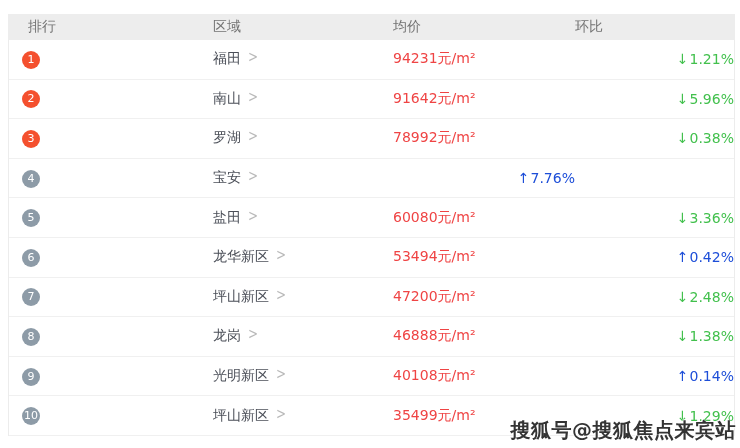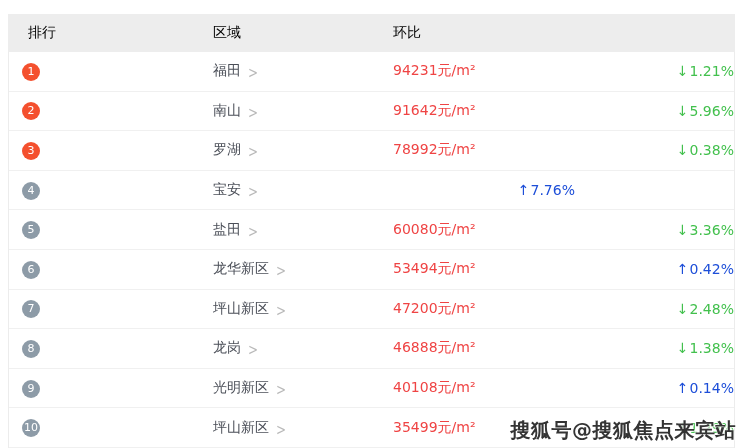--- a/index.html
+++ b/index.html
@@ -5,39 +5,39 @@
   html,body{margin:0;padding:0;}
   body{
     width:740px;height:448px;position:relative;overflow:hidden;
     background:#ffffff;
     font-family:"DejaVu Sans","Liberation Sans",sans-serif;
   }
   .table-wrap{
     position:absolute;left:8px;top:14px;width:727px;
   }
   .thead{
-    height:38px;background:#ededed;
+    height:26px;background:#ededed;
     display:grid;grid-template-columns:205px 180px 182px 1fr;
-    align-items:center;color:#000000;font-size:14px;
+    align-items:center;color:#737373;font-size:14px;
   }
   .thead .h-rank{padding-left:20px;}
   .thead .h-price{padding-left:0;}
   .tbody{border-left:1px solid #ececec;border-right:1px solid #ececec;}
   .row{
     height:38.6px;background:#ffffff;border-bottom:1px solid #f0f0f0;
     display:grid;grid-template-columns:204px 180px 182px 1fr;
     align-items:center;font-size:14px;color:#4b4f58;
   }
   .badge{
     display:inline-block;width:18px;height:18px;margin-left:13px;
     border-radius:50%;background:#8d9ba7;color:#fff;
     font-size:11px;line-height:18px;text-align:center;
   }
   .row.top3 .badge{background:#f4502e;}
-  .area-cell{display:flex;align-items:flex-end;gap:7px;cursor:pointer;}
+  .area-cell{display:flex;align-items:flex-start;gap:7px;cursor:pointer;}
   .chev{color:#b9b9b9;font-size:12px;transform:scaleY(1.25);display:inline-block;}
   .price-cell{color:#ef4444;}
   .chg{font-size:14px;text-align:right;}
   .chg.down{color:#42c04d;}
   .chg.up{color:#1d4ed8;}
   .chg .arrow{margin-right:1px;}
   .watermark{
     position:absolute;right:4px;bottom:4px;z-index:5;
     font-size:20px;font-weight:bold;color:#343434;letter-spacing:0.5px;
     text-shadow:0 0 2px #ffffff, 1px 1px 0 rgba(255,255,255,.65), -1px -1px 0 rgba(255,255,255,.65);
@@ -45,20 +45,21 @@
   }
 </style>
 </head>
 <body>
 
 <div class="table-wrap">
 
   <div class="thead">
     <div class="h-rank">排行</div>
     <div class="h-area">区域</div>
+    <div class="h-price">均价</div>
     <div class="h-chg">环比</div>
   </div>
 
   <div class="tbody">
 
     <div class="row top3">
       <div><span class="badge">1</span></div>
       <div class="area-cell">
           <span>福田</span>
           <span class="chev">&gt;</span>

